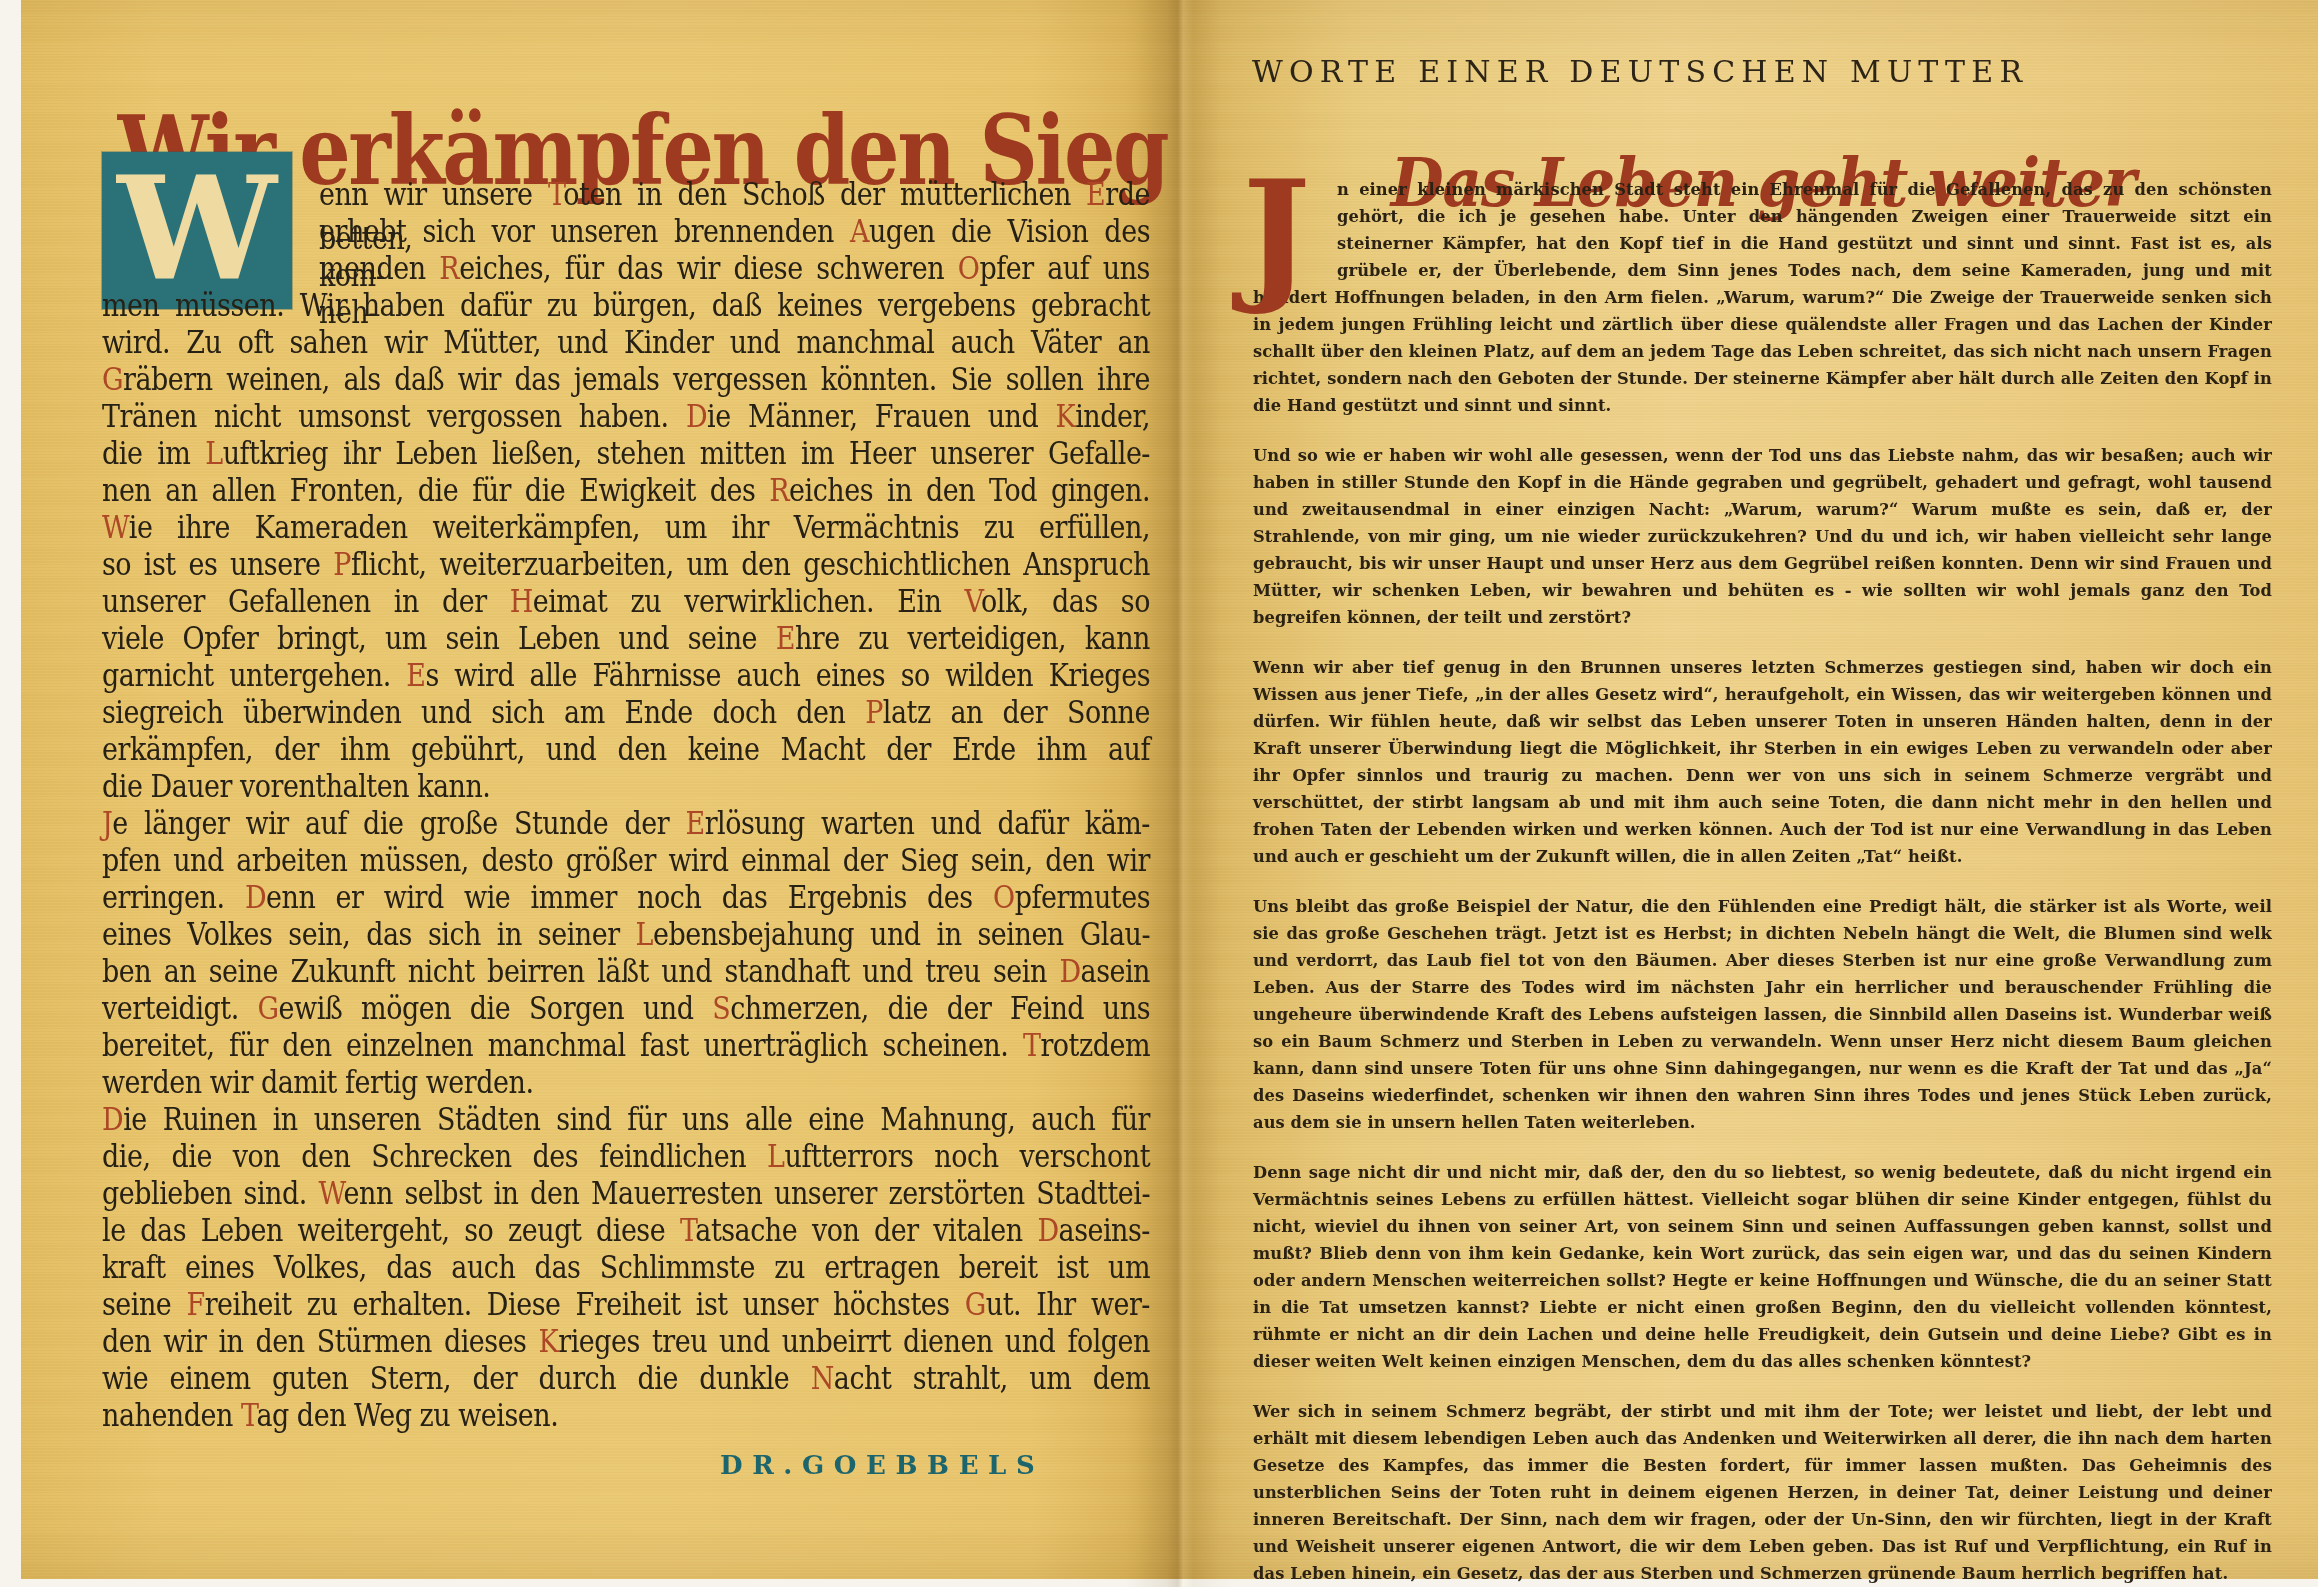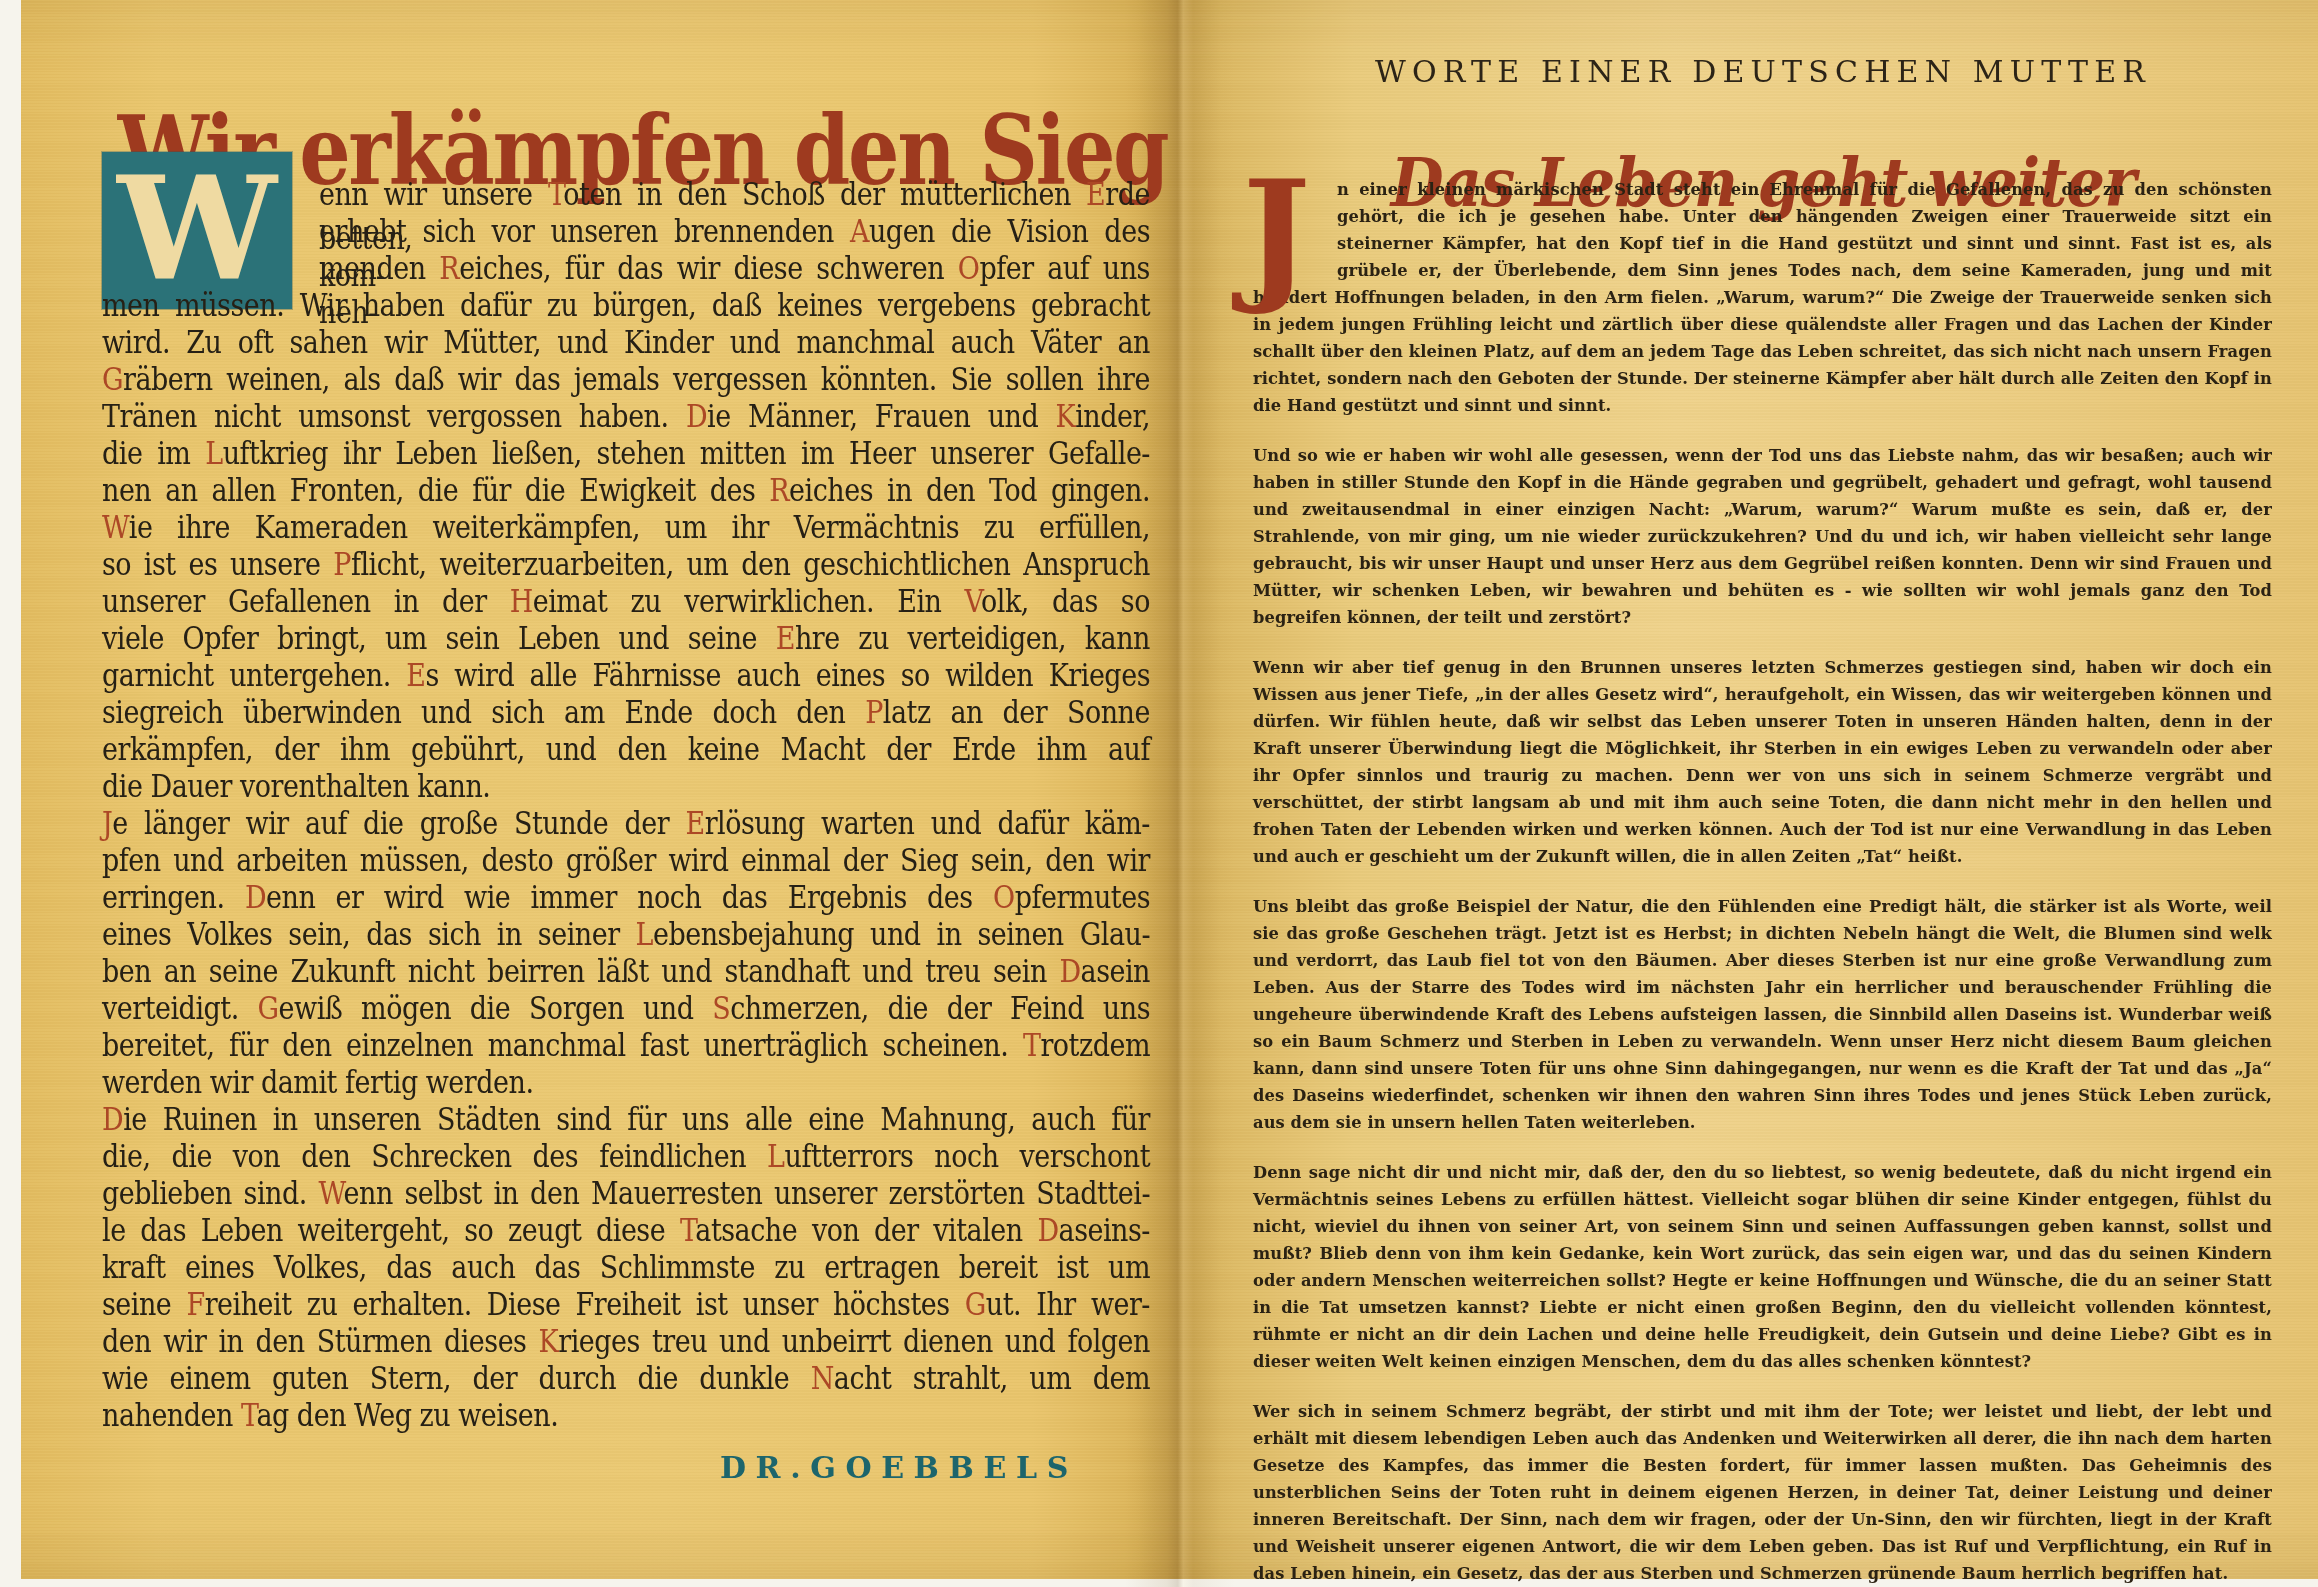--- a/index.html
+++ b/index.html
@@ -50,29 +50,29 @@
     background:var(--accent-teal);
     display:flex;align-items:center;justify-content:center;
     box-shadow:0 0 0 1px rgba(40,90,95,0.35);
   }
   .initial-w span{
     font-size:142px;font-weight:bold;color:#efdaa2;line-height:1;
     transform:translateY(-2.9px);
   }
   .signature{
     position:absolute;left:720px;top:1450px;
-    font-size:30px;font-weight:bold;letter-spacing:9.6px;
+    font-size:26px;font-weight:bold;letter-spacing:9.6px;
     color:var(--signature-teal);white-space:nowrap;
   }
 
   
   .kicker{
     position:absolute;left:1252px;top:54px;width:1022px;
     font-size:30px;letter-spacing:6.2px;color:#2c2417;
-    text-align:center;white-space:nowrap;
+    text-align:left;white-space:nowrap;
   }
   .title-right{
     position:absolute;left:1252px;top:94px;width:1022px;
     font-size:61px;font-weight:bold;font-style:italic;letter-spacing:-1px;
     color:var(--title-red);text-align:center;line-height:1.1;
     transform:scaleY(1.1);transform-origin:50% 0;
     white-space:nowrap;
   }
   .right-body{
     position:absolute;left:1253px;top:176px;width:1019px;

